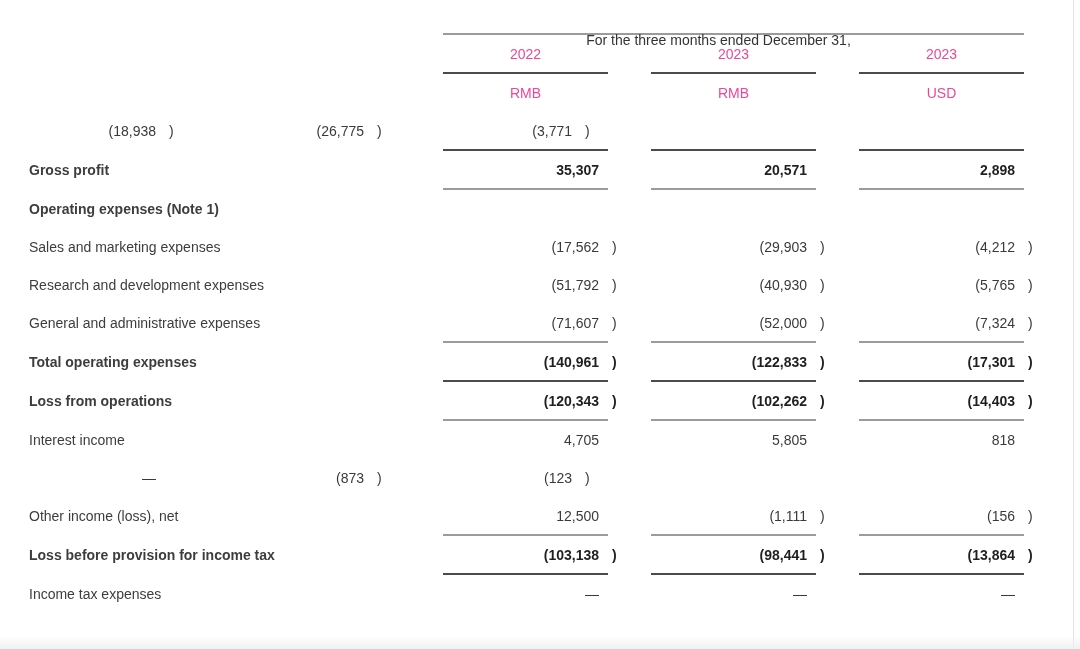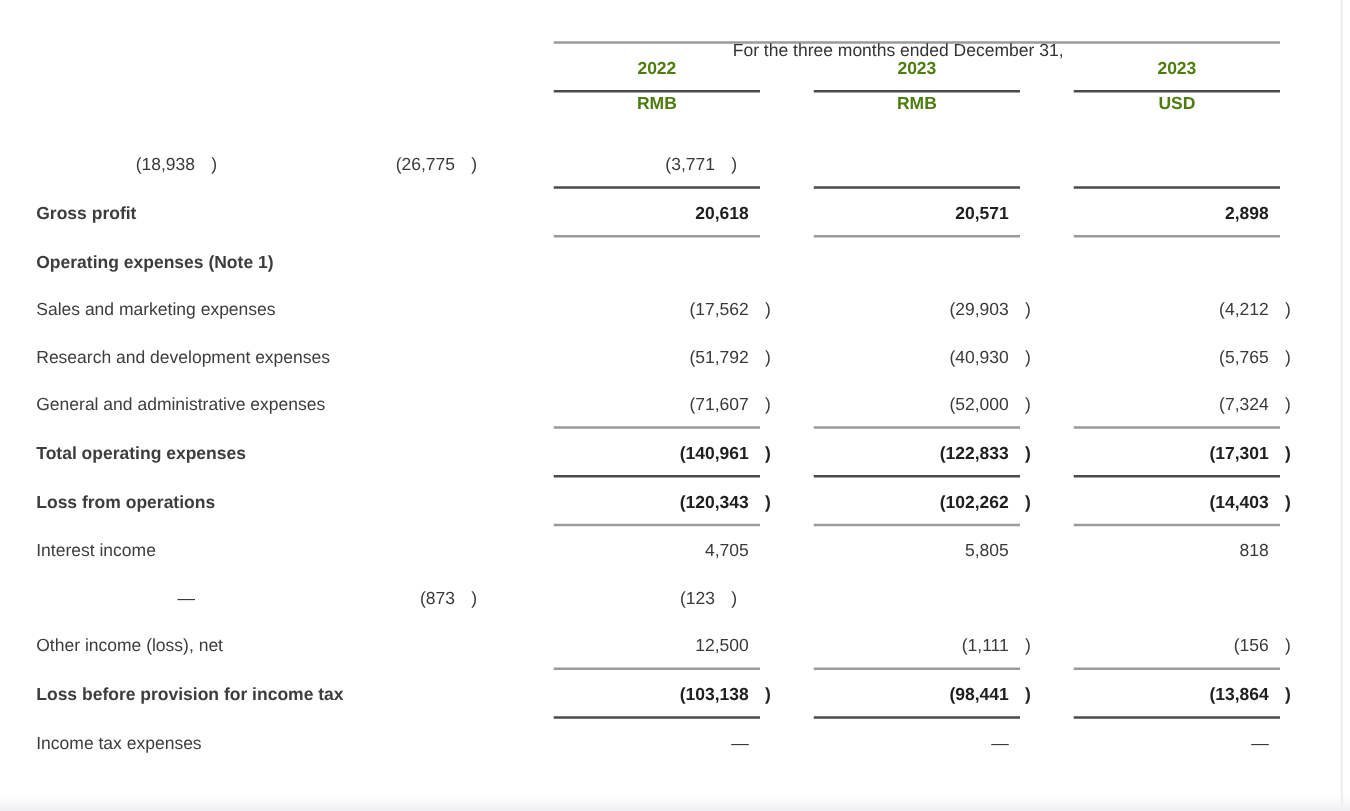--- a/index.html
+++ b/index.html
@@ -18,23 +18,23 @@
   .title {
     margin-left:443px; width:581px;
     text-align:center; color:#333333;
     transform:translateX(-15px);
     white-space:nowrap;
     margin-top:46px;
   }
   .full-rule { margin-left:443px; width:581px; height:2px; }
   .head-row { display:flex; }
   .head-row.years { height:37px; align-items:center; }
-  .head-row.currs { height:38px; }
+  .head-row.currs { height:38px; align-items:center; }
   .head-spacer { flex:0 0 443px; }
-  .head-cell { width:165px; text-align:center; margin-right:43px; color:#4d7c0f;font-weight:bold; }
+  .head-cell { width:165px; text-align:center; margin-right:43px; color:#ec4899; }
   .head-cell:last-child { margin-right:0; }
   
   .rule-row { display:flex; height:2px; }
   .rule-row.mt { margin-top:-1px; position:relative; z-index:1; }
   .rspacer { flex:0 0 443px; }
   .rseg { width:165px; height:2px; }
   .pspacer { width:43px; }
   .pspacer:last-child { width:14px; }
   
   .row { display:flex; align-items:center; height:38px; }
@@ -101,21 +101,21 @@
         <div class="rspacer"></div>
         <div class="rseg" style="background: rgb(74, 75, 77);"></div>
         <div class="pspacer"></div>
         <div class="rseg" style="background: rgb(74, 75, 77);"></div>
         <div class="pspacer"></div>
         <div class="rseg" style="background: rgb(74, 75, 77);"></div>
         <div class="pspacer"></div>
       </div>
       <div class="row">
         <div class="label bold">Gross profit</div>
-        <div class="cell bold">20,618</div>
+        <div class="cell bold">35,307</div>
         <div class="paren bold"></div>
         <div class="cell bold">20,571</div>
         <div class="paren bold"></div>
         <div class="cell bold">2,898</div>
         <div class="paren bold"></div>
       </div>
       <div class="rule-row mt">
         <div class="rspacer"></div>
         <div class="rseg" style="background: rgb(155, 155, 157);"></div>
         <div class="pspacer"></div>

